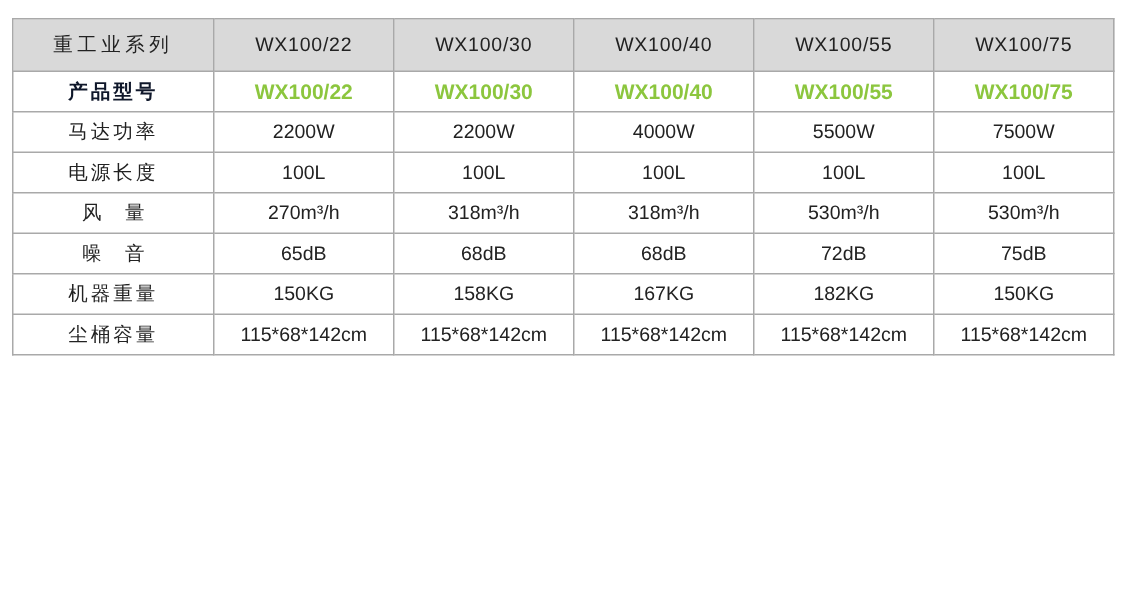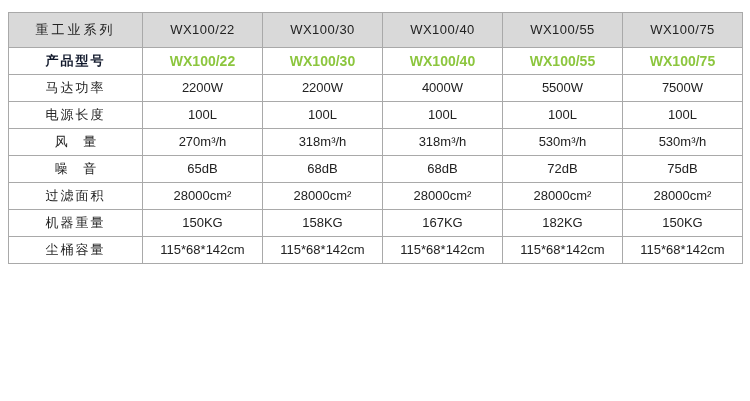--- a/index.html
+++ b/index.html
@@ -132,28 +132,20 @@
         </tr>
         <tr>
           <td class="row-label wide-space">噪 音</td>
           <td class="val">65dB</td>
           <td class="val">68dB</td>
           <td class="val">68dB</td>
           <td class="val">72dB</td>
           <td class="val">75dB</td>
         </tr>
         <tr>
-          <td class="row-label">过滤面积</td>
-          <td class="val">28000cm²</td>
-          <td class="val">28000cm²</td>
-          <td class="val">28000cm²</td>
-          <td class="val">28000cm²</td>
-          <td class="val">28000cm²</td>
-        </tr>
-        <tr>
           <td class="row-label">机器重量</td>
           <td class="val">150KG</td>
           <td class="val">158KG</td>
           <td class="val">167KG</td>
           <td class="val">182KG</td>
           <td class="val">150KG</td>
         </tr>
         <tr>
           <td class="row-label">尘桶容量</td>
           <td class="val">115*68*142cm</td>

